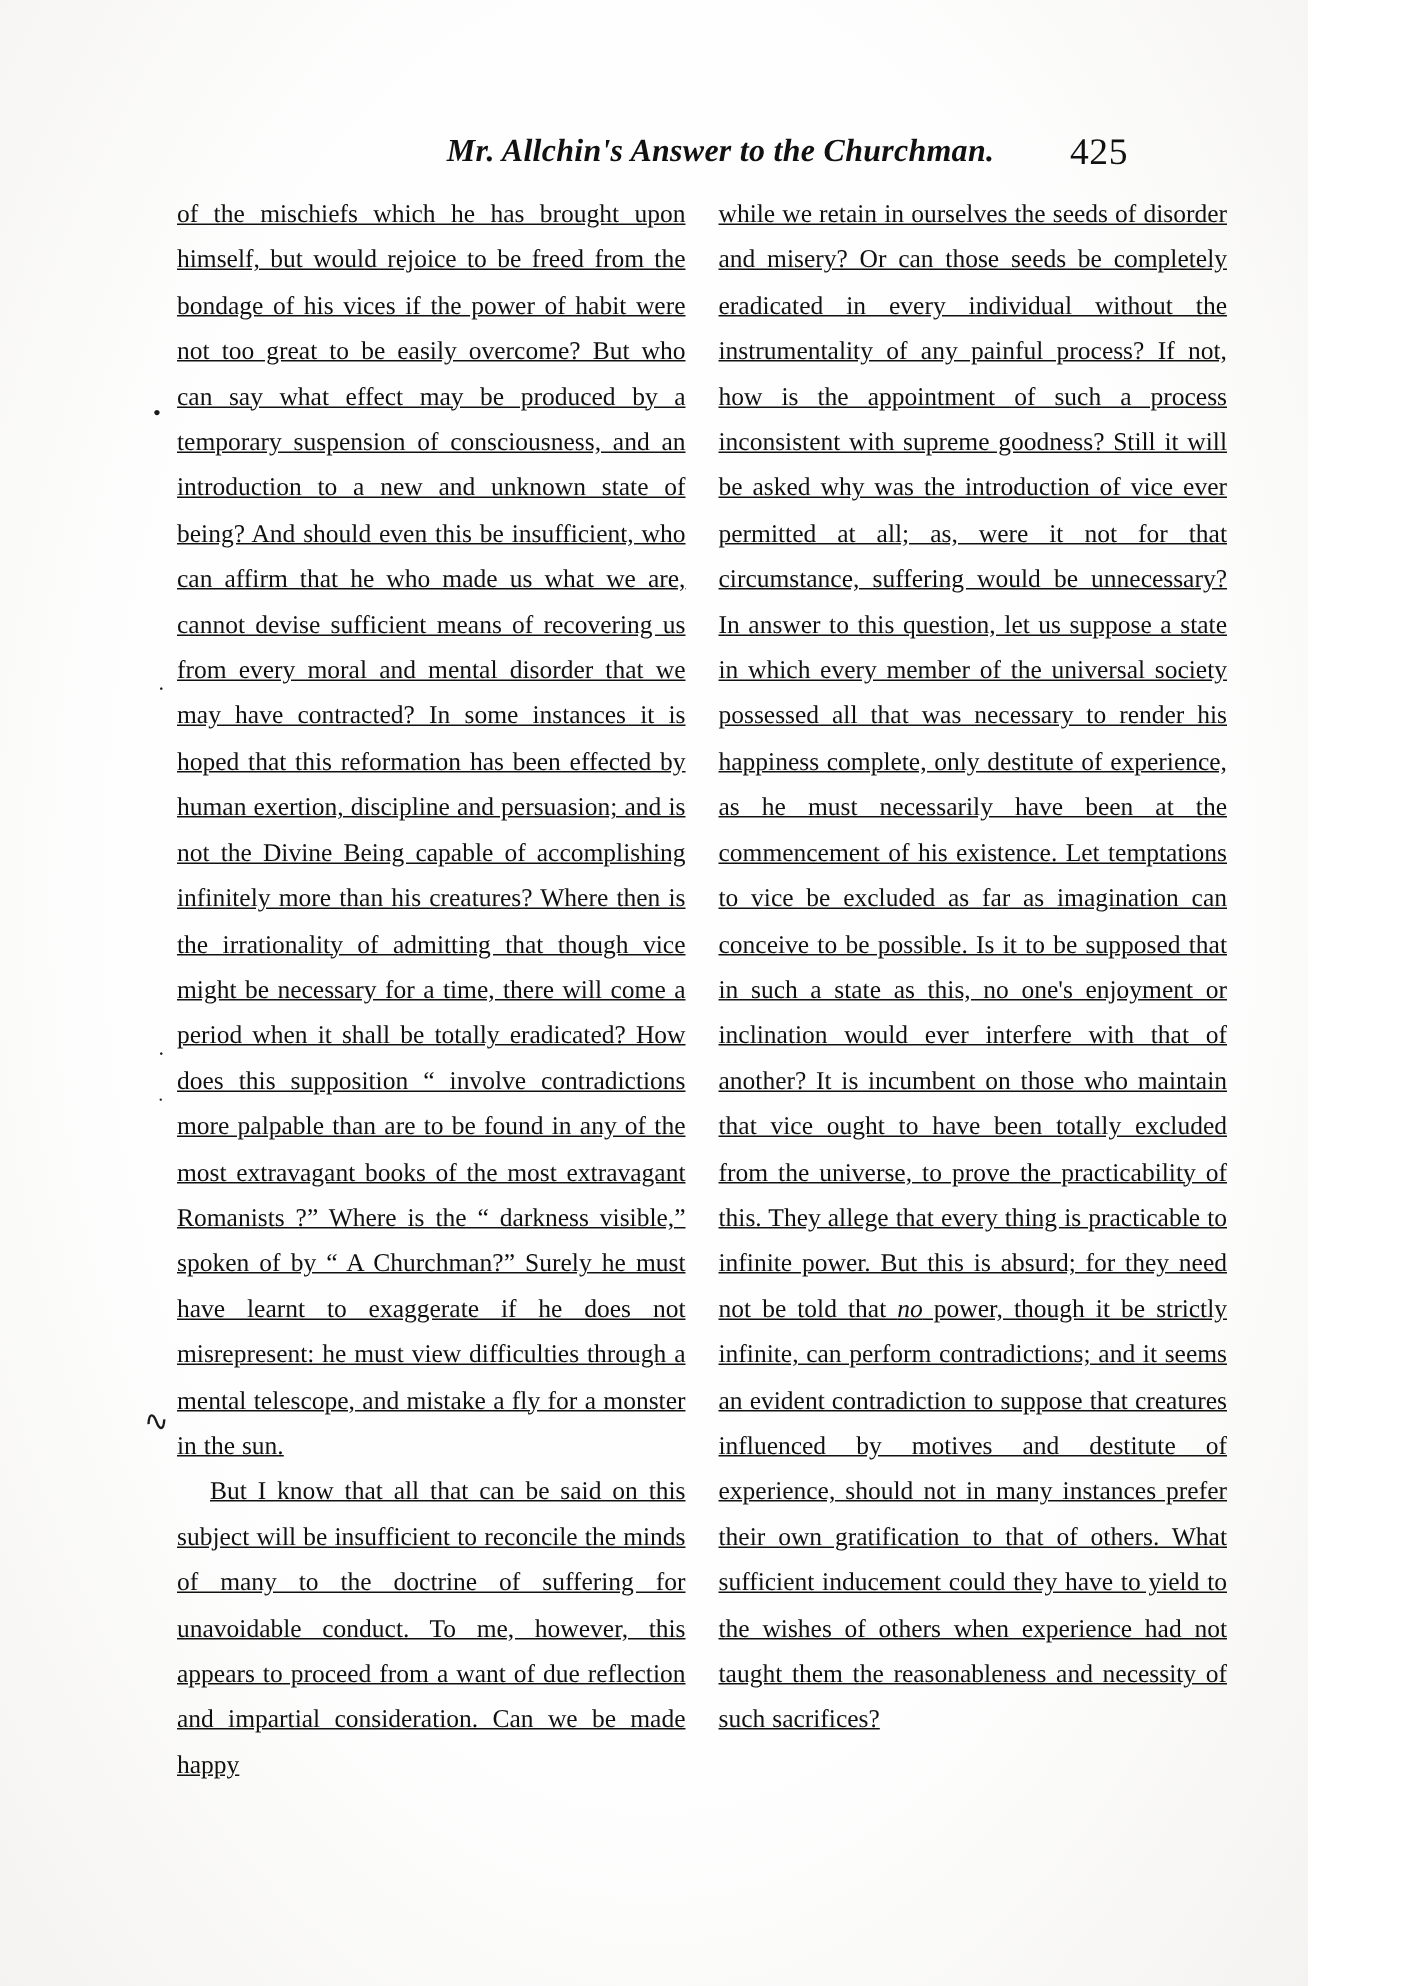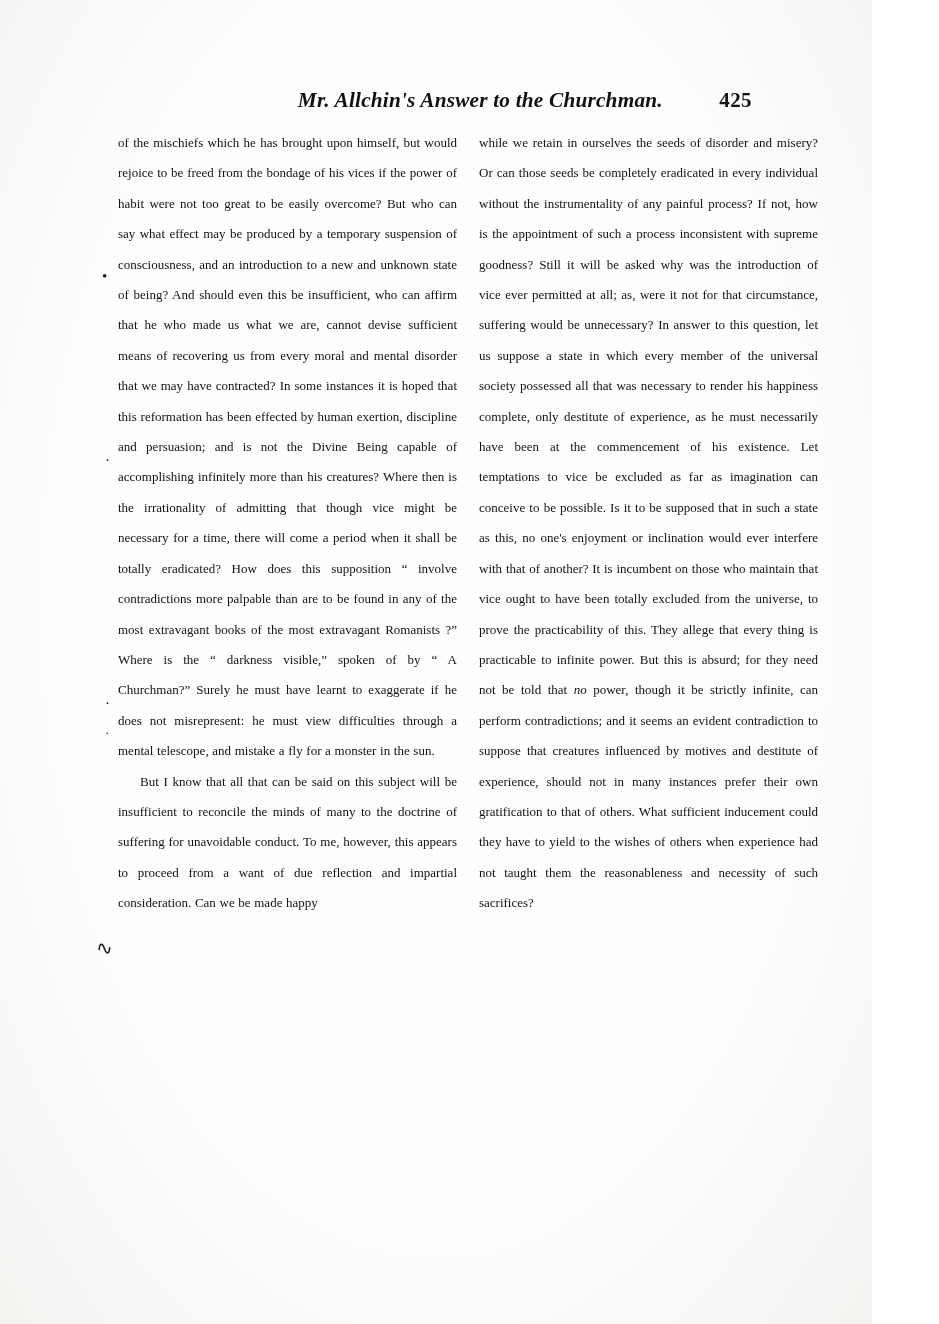--- a/index.html
+++ b/index.html
@@ -42,47 +42,48 @@
     font-weight: 700;
     font-size: 21.5px;
     letter-spacing: 0.2px;
     white-space: nowrap;
     transform: scaleX(0.99);
   }
   .folio {
     position: absolute;
     top: 88px;
     right: 120px;
-    font-size: 21px;
-    font-weight: 700;
+    font-size: 25px;
+    font-weight: 400;
     letter-spacing: 0.4px;
     margin-left: 27px;
   }
 
   .columns {
     position: absolute;
     top: 128px;
     left: 118px;
     width: 700px;
     height: 1060px;
     display: flex;
     gap: 22px;
   }
   .col {
     width: 339px;
     position: relative;
   }
   .col p {
     margin: 0;
-    font-size: 13px;
+    font-size: 17px;
     line-height: 30.4px;
     text-align: justify;
     text-justify: inter-word;
     word-spacing: 0.4px;
     hyphens: none;
+    text-decoration: underline;
   }
   .col p.indent {
     text-indent: 22px;
   }
   .col p + p {
     margin-top: 0;
   }
   em.emph {
     font-style: italic;
   }

